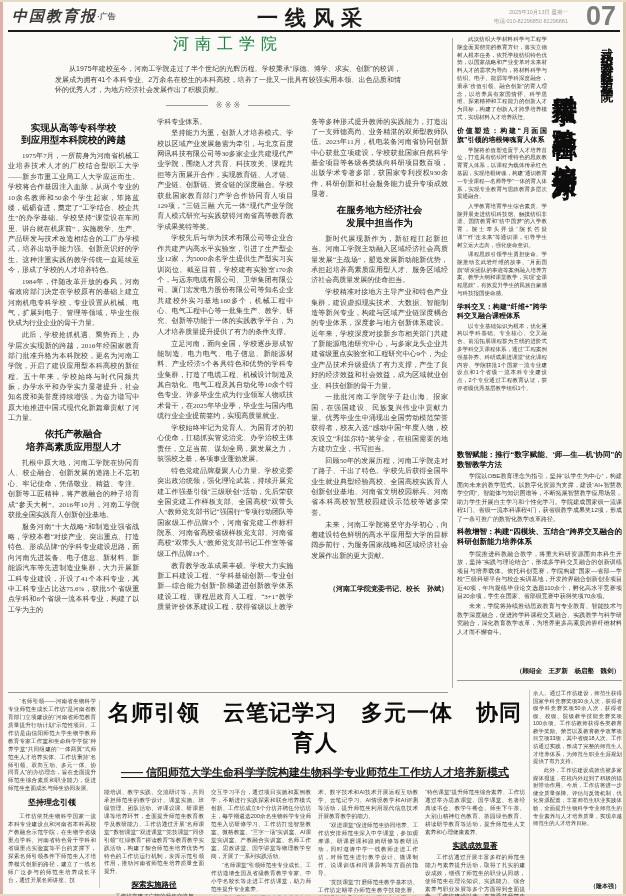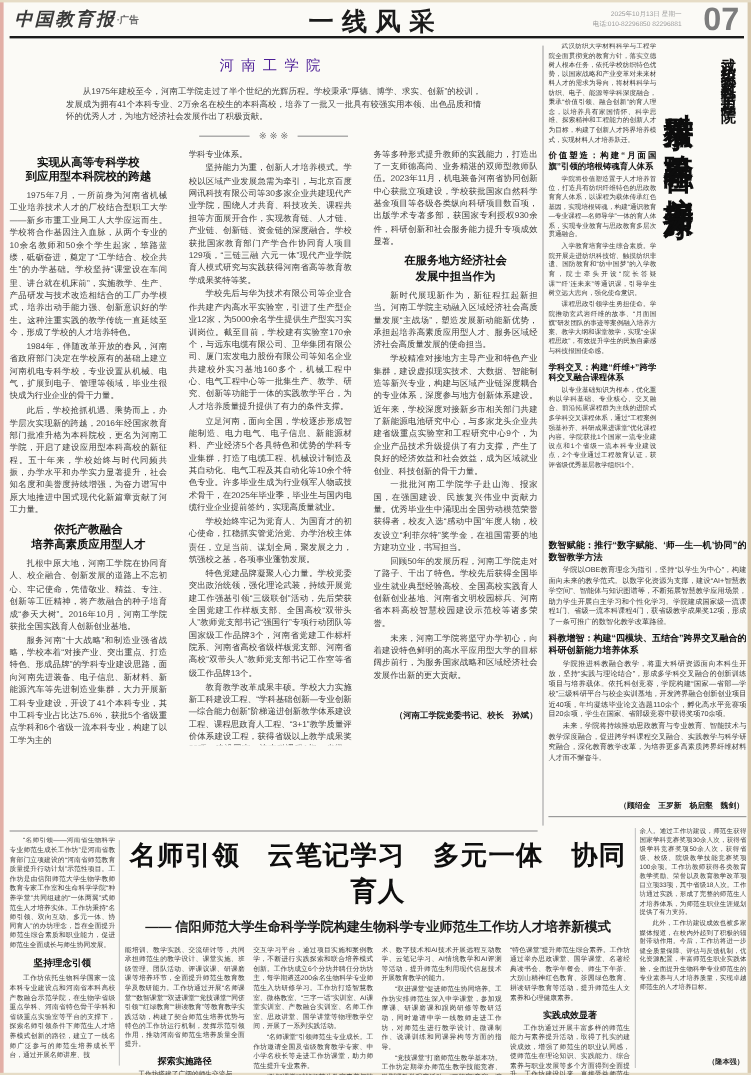--- a/index.html
+++ b/index.html
@@ -25,27 +25,27 @@
   
   .jt{text-align:justify;}
   .jt p{margin:0 0 1.5px;text-indent:2em;}
   .jt p.noind{text-indent:0;}
   .subhead{font-weight:bold;text-align:center;color:#131313;white-space:pre-line;line-height:1.35;
            margin:5px 0 4px;text-indent:0;}
   .inline-head{font-weight:bold;color:#131313;margin:4px 0 2px;text-indent:0;line-height:1.35;}
 
   
   .main-article{position:absolute;left:8px;top:34px;width:440px;height:658px;}
-  .kicker{margin-top:12px;text-align:center;font-size:12px;letter-spacing:6px;color:#4c1d95;}
+  .kicker{text-align:center;font-size:16px;letter-spacing:6px;color:#15803d;}
   .headline{margin-top:4px;text-align:center;font-size:29px;line-height:1.18;font-weight:900;
             color:#111;letter-spacing:4px;}
   .lead{width:346px;margin:9px auto 0;font-size:7px;line-height:1.5;color:#3d3d3d;text-align:justify;text-indent:2em;}
   .star-divider{margin-top:5px;display:flex;align-items:center;justify-content:center;color:#777;font-size:8px;}
   .star-divider .ln{width:42px;border-top:1px solid #999;margin:0 8px;}
-  .main-cols{display:flex;gap:18px;margin-top:7px;}
+  .main-cols{display:flex;gap:18px;margin-top:7px;font-family:Liberation Serif, serif;}
   .mcol{height:496px;overflow:hidden;font-size:7px;line-height:1.48;position:relative;}
   .mcol.c1{width:140px;}.mcol.c2{width:145px;}.mcol.c3{width:146px;}
   .mcol .subhead{font-size:9.5px;}
   .sig{position:absolute;bottom:18px;right:0;font-size:7px;font-weight:bold;color:#222;text-indent:0;}
   .main-bottom-rule{position:absolute;left:8px;top:692px;width:440px;border-top:0.5px solid #9a9a9a;}
   .main-right-rule{position:absolute;left:452px;top:38px;height:650px;border-left:0.5px solid #aaa;}
 
   
   .right-article{position:absolute;left:457px;top:34px;width:165px;height:644px;}
   .ra-school{position:absolute;left:141px;top:4px;height:280px;writing-mode:vertical-rl;
@@ -61,24 +61,24 @@
   .ra-sig{position:absolute;bottom:2px;right:2px;font-size:6.5px;font-weight:bold;color:#222;}
   .right-bottom-rule{position:absolute;left:457px;top:680px;width:165px;border-top:0.5px solid #9a9a9a;}
 
   
   .ba-left{position:absolute;left:8px;top:698px;width:88px;height:192px;overflow:hidden;
            font-size:5.6px;line-height:1.42;}
   .ba-left .subhead{font-size:8px;}
   .ba-left-rule{position:absolute;left:99px;top:700px;height:188px;border-left:0.5px solid #c8c8c8;}
   .ba-center{position:absolute;left:104px;top:698px;width:422px;}
   .ba-headline{text-align:center;font-size:22px;font-weight:900;color:#0e0e0e;letter-spacing:1px;}
-  .ba-subtitle{margin-top:7px;text-align:center;font-size:11px;font-weight:bold;color:#1d1d1d;}
+  .ba-subtitle{margin-top:7px;text-align:center;font-size:11px;font-weight:bold;color:#1d1d1d;text-decoration:underline;}
   .ba-cols{display:flex;gap:7px;margin-top:9px;}
   .bcol{width:100px;height:132px;overflow:hidden;font-size:5.6px;line-height:1.42;}
-  .bcol .subhead{font-size:7.5px;margin:4px 0 3px;}
+  .bcol .subhead{font-size:7.5px;margin:4px 0 3px;text-decoration:underline;}
   .ba-right-rule{position:absolute;left:529px;top:690px;height:200px;border-left:0.5px solid #c8c8c8;}
   .ba-right{position:absolute;left:533px;top:690px;width:89px;height:202px;overflow:hidden;
             font-size:5.4px;line-height:1.4;position:absolute;}
   .ba-sig{position:absolute;bottom:2px;right:2px;font-size:6px;font-weight:bold;color:#222;}
 </style>
 </head>
 <body>
 
 <div class="page">
   <div class="edge-left"></div>

